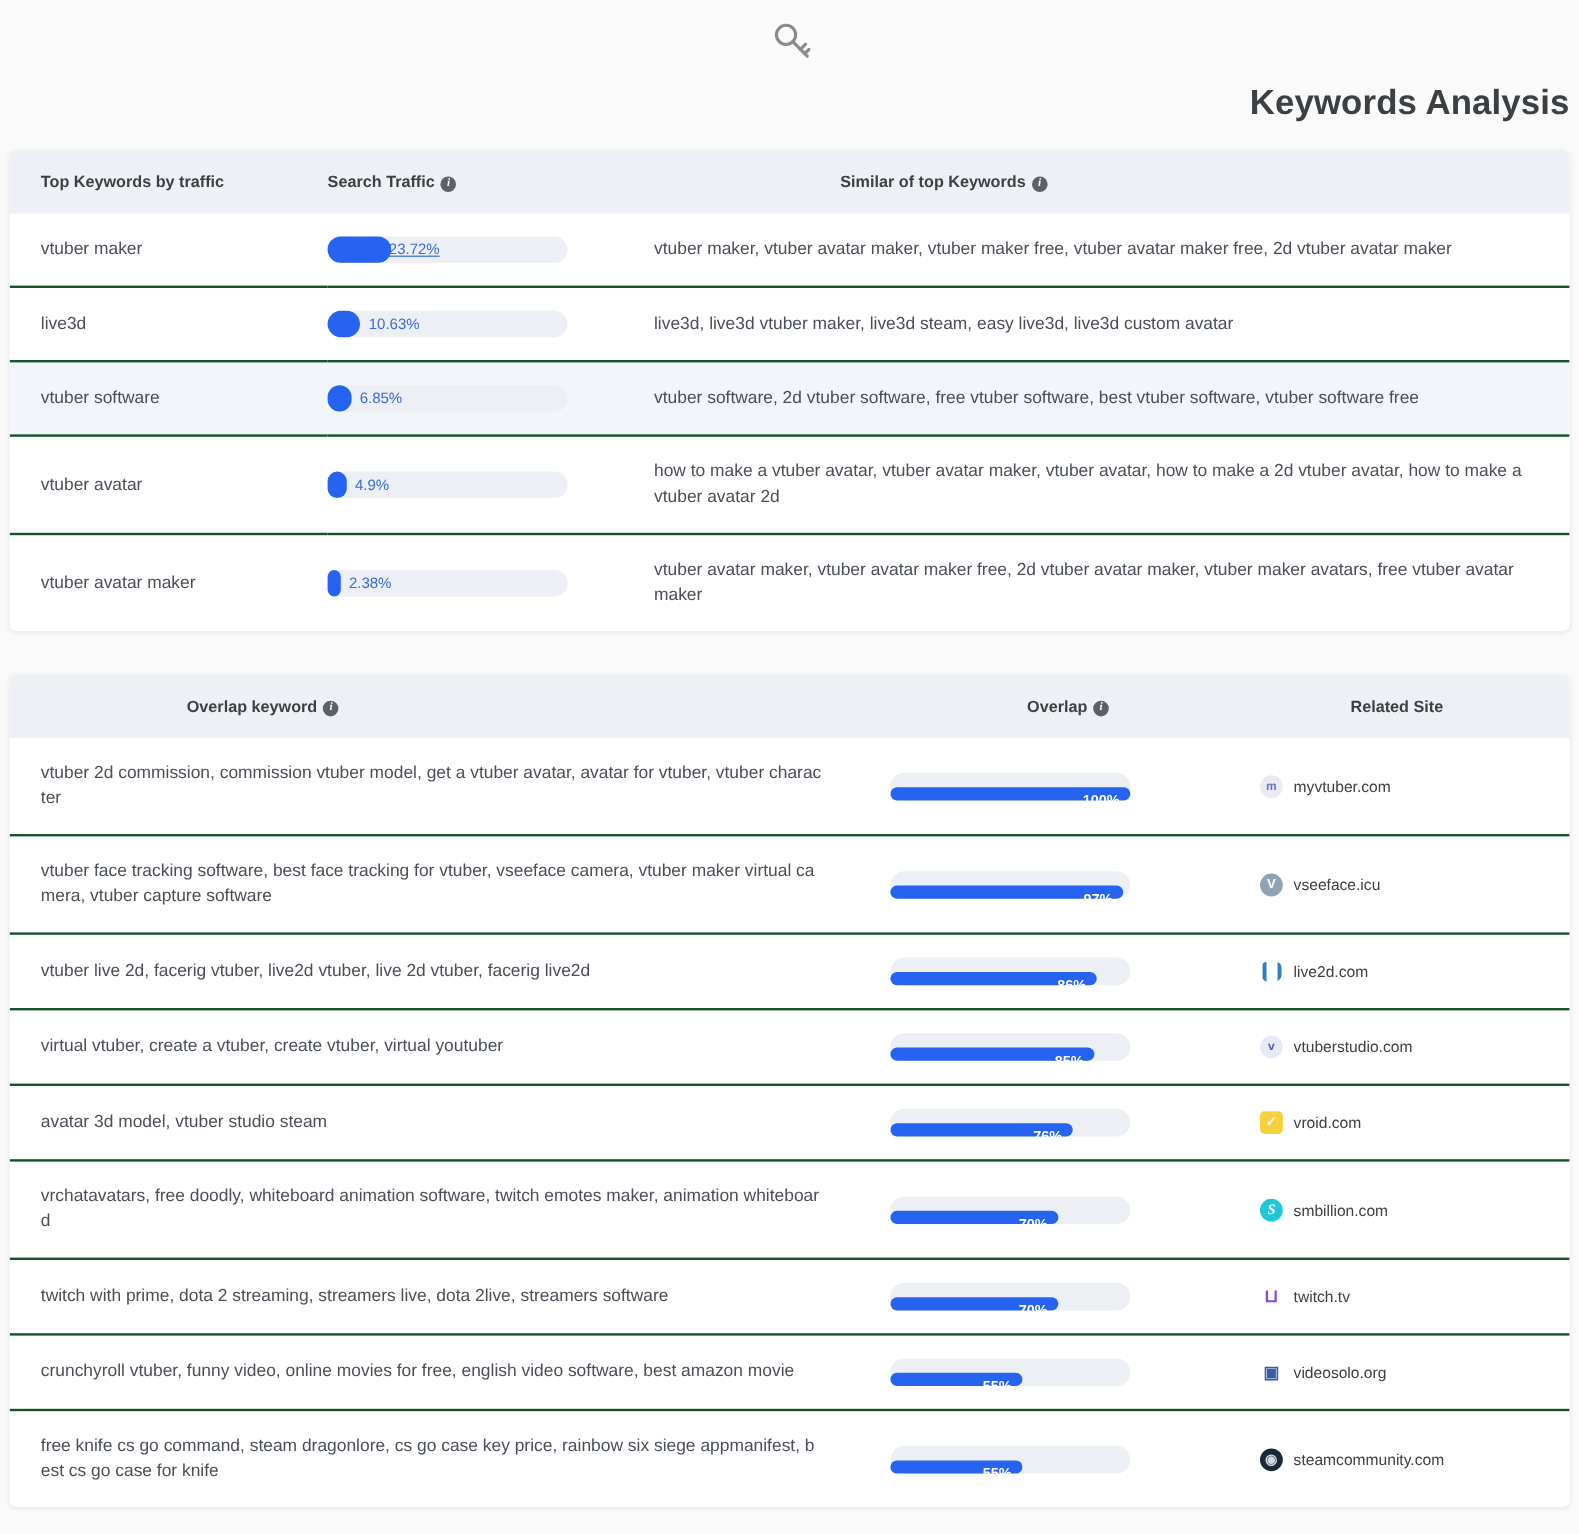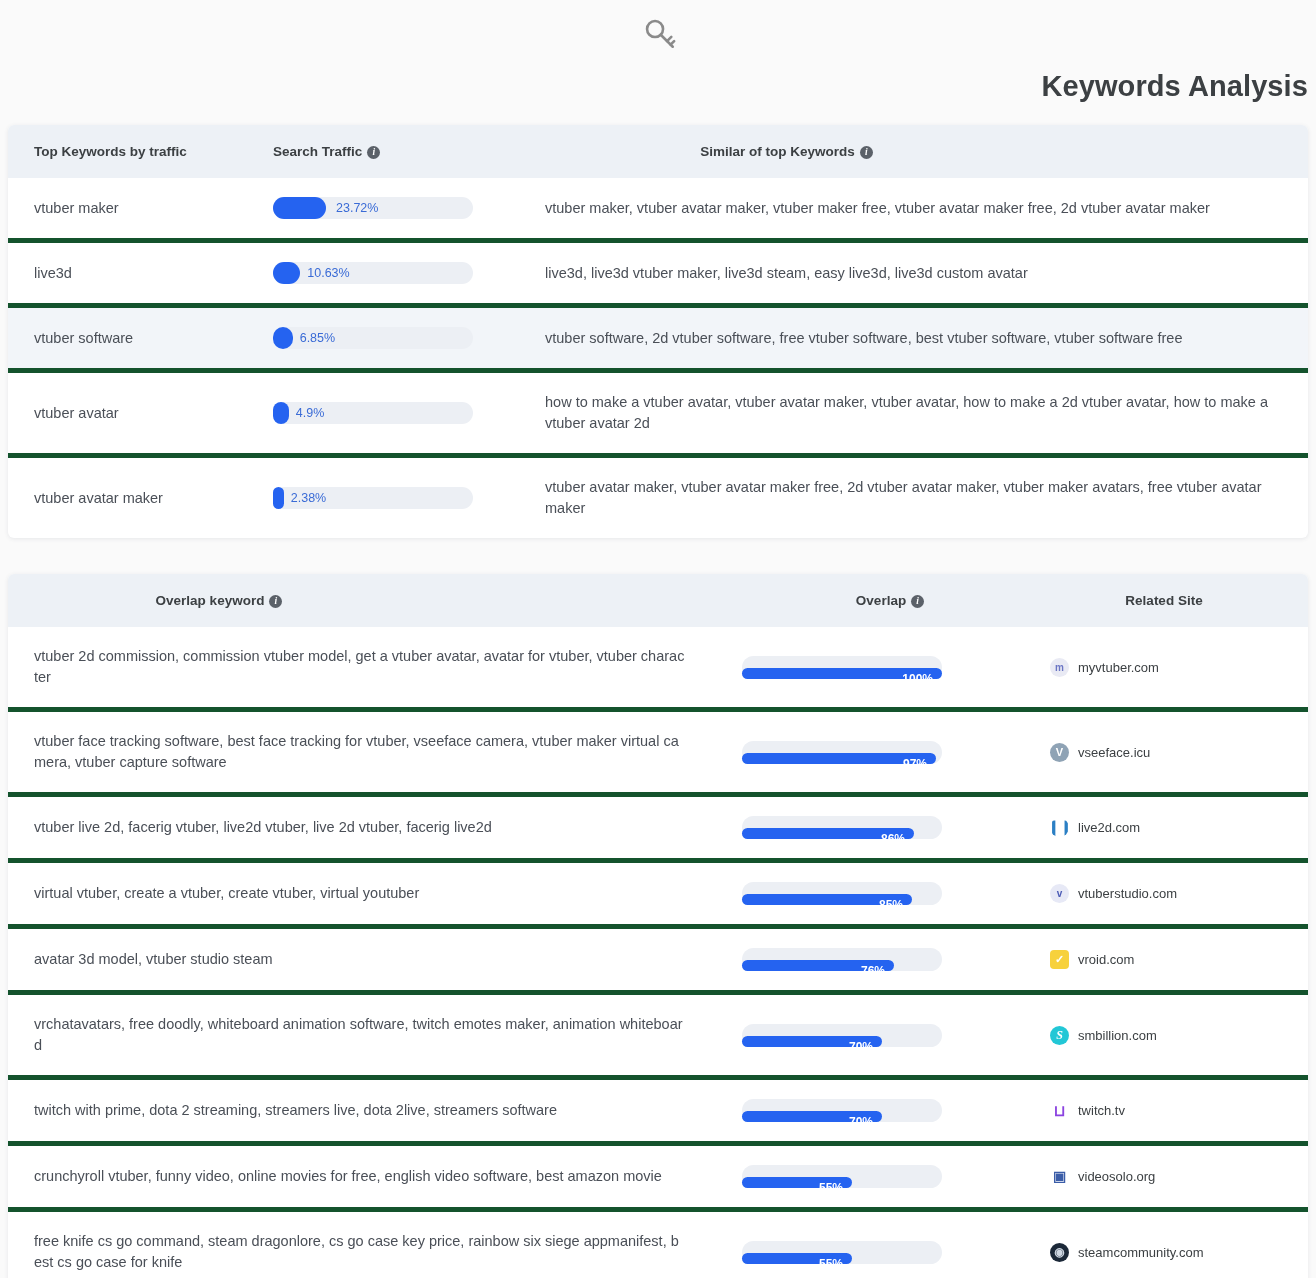--- a/index.html
+++ b/index.html
@@ -44,21 +44,21 @@
     text-align: left;
     vertical-align: middle;
     height: 53px;
   }
 
   tbody td {
     font-size: 14.5px;
     color: #4a4f57;
     padding: 19px 0;
     vertical-align: middle;
-    border-bottom: 5px solid #14532d;
+    border-bottom: 2px solid #14532d;
     line-height: 21px;
   }
   tbody tr:last-child td { border-bottom: none; }
   tbody tr.alt td { background: #f2f5f9; }
 
   .info-icon {
     display: inline-block;
     width: 13px; height: 13px;
     border-radius: 50%;
     background: #5b6169;
@@ -177,21 +177,21 @@
         <th class="h3"><span>Similar of top Keywords</span><span class="info-icon">i</span></th>
       </tr>
     </thead>
     <tbody>
         <tr>
           <td class="d1">vtuber maker</td>
           <td class="d2">
             <div class="bar-wrap">
               <div class="bar-track"></div>
               <div class="bar-fill" style="width: 53.44px;"></div>
-              <span class="bar-label-out" style="left: 63px;">23.72%</span>
+              <span class="bar-label-out" style="left: 51px; text-decoration: underline;">23.72%</span>
             </div>
           </td>
           <td class="d3">vtuber maker, vtuber avatar maker, vtuber maker free, vtuber avatar maker free, 2d vtuber avatar maker</td>
         </tr>
         <tr>
           <td class="d1">live3d</td>
           <td class="d2">
             <div class="bar-wrap">
               <div class="bar-track"></div>
               <div class="bar-fill" style="width: 27.26px;"></div>

